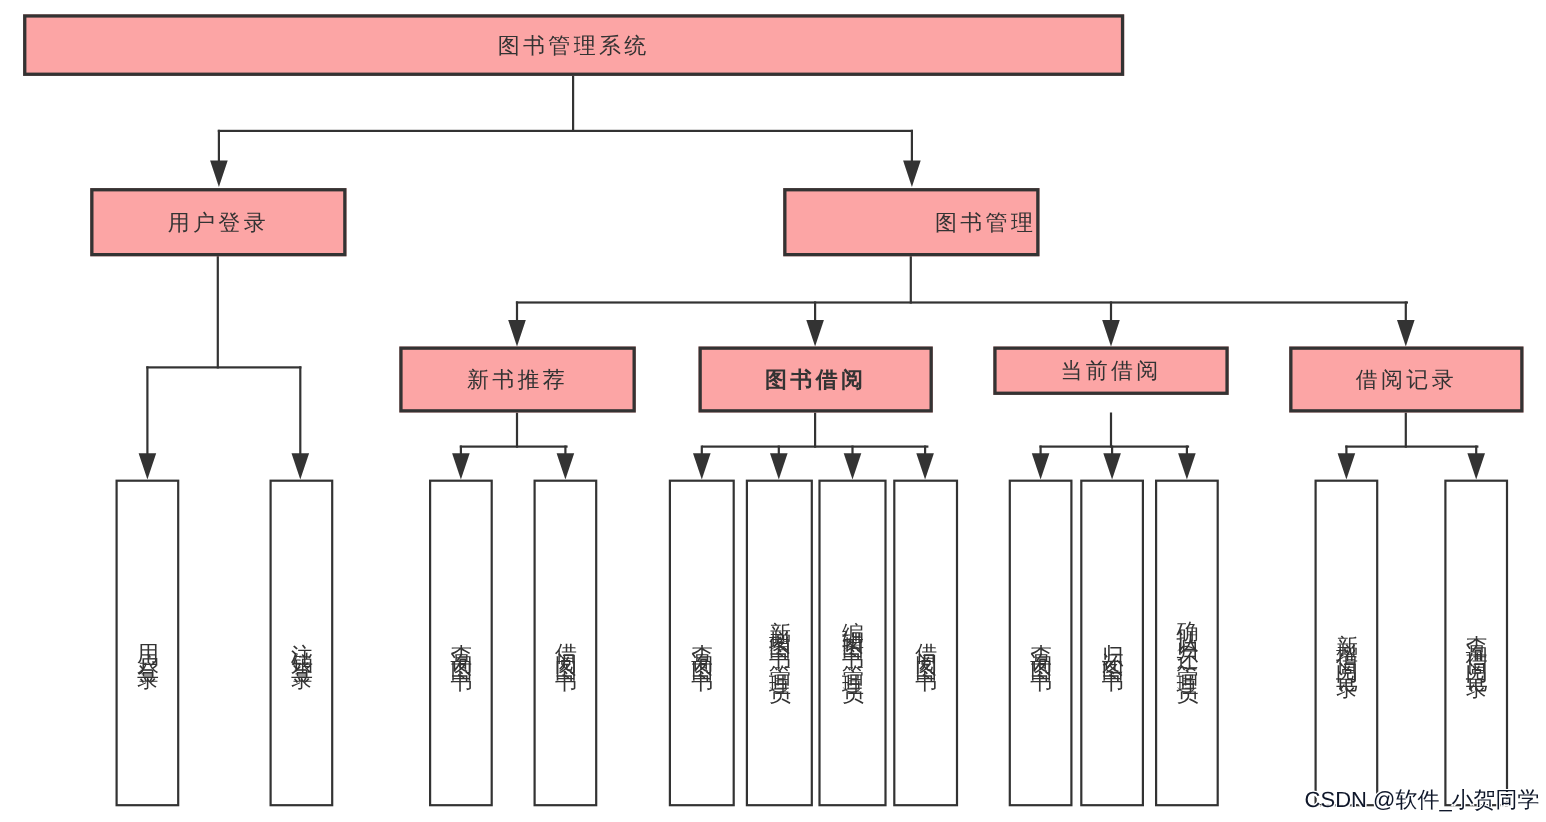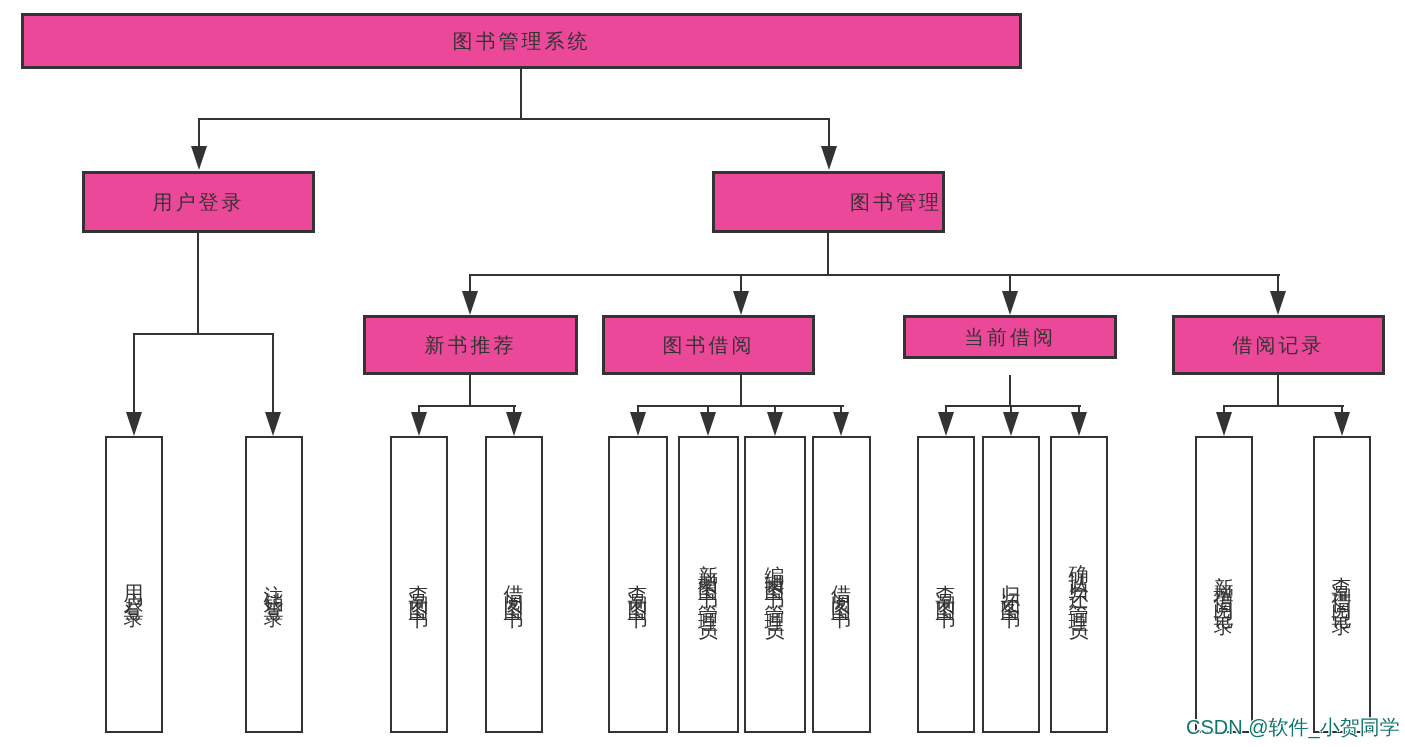--- a/index.html
+++ b/index.html
@@ -10,21 +10,21 @@
     background: #ffffff;
     font-family: "Liberation Sans", "DejaVu Sans", sans-serif;
     color: #333333;
     overflow: hidden;
   }
   
   .hbox {
     position: absolute;
     box-sizing: border-box;
     border: 3px solid #333333;
-    background: #ec4899;
+    background: #fca5a5;
     display: flex;
     align-items: center;
     justify-content: center;
     font-size: 20px;
     letter-spacing: 3px;
     z-index: 2;
   }
   
   .vbox {
     position: absolute;
@@ -60,21 +60,21 @@
     border-left: 8px solid transparent;
     border-right: 8px solid transparent;
     border-top: 24px solid #333333;
     z-index: 1;
   }
   .watermark {
     position: absolute;
     left: 1186px;
     top: 714px;
     font-size: 20px;
-    color: #0f766e;
+    color: #0f172a;
     white-space: nowrap;
     z-index: 5;
     text-shadow: -1px -1px 0 #ffffff, 1px -1px 0 #ffffff, -1px 1px 0 #ffffff, 1px 1px 0 #ffffff;
   }
 </style>
 </head>
 <body>
 
 <div id="canvas">
 
@@ -110,21 +110,21 @@
   <div class="ln" style="left:740px; top:274px; width:2px; height:20px;"></div>
   <div class="ar" style="left:733px; top:291px;"></div>
   <div class="ln" style="left:1009px; top:274px; width:2px; height:20px;"></div>
   <div class="ar" style="left:1002px; top:291px;"></div>
   <div class="ln" style="left:1277px; top:274px; width:2px; height:20px;"></div>
   <div class="ar" style="left:1270px; top:291px;"></div>
 
   <div class="hbox" style="left:363px; top:315px; width:215px; height:60px;">
     <span>新书推荐</span>
   </div>
-  <div class="hbox" style="left:602px; top:315px; width:213px; height:60px;">
+  <div class="hbox" style="left:635px; top:315px; width:213px; height:60px;font-weight:bold;">
     <span>图书借阅</span>
   </div>
   <div class="hbox" style="left:903px; top:315px; width:214px; height:44px;">
     <span>当前借阅</span>
   </div>
   <div class="hbox" style="left:1172px; top:315px; width:213px; height:60px;">
     <span>借阅记录</span>
   </div>
 
   <div class="ln" style="left:469px; top:375px; width:2px; height:32px;"></div>

